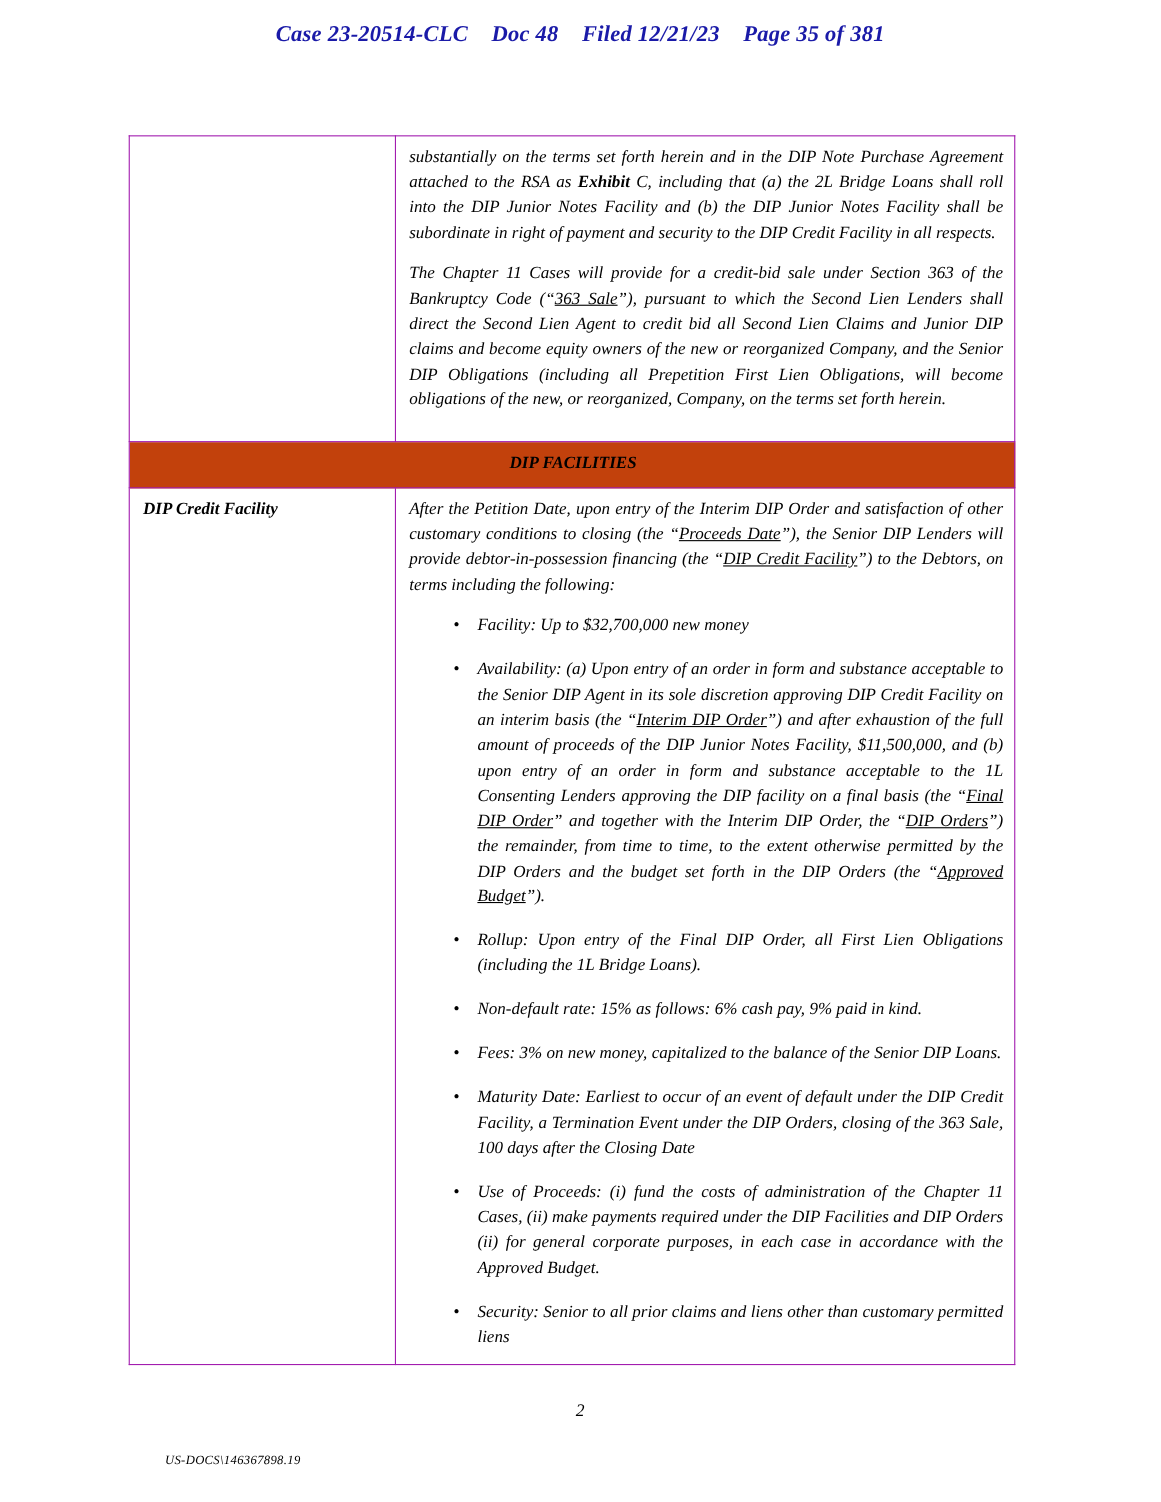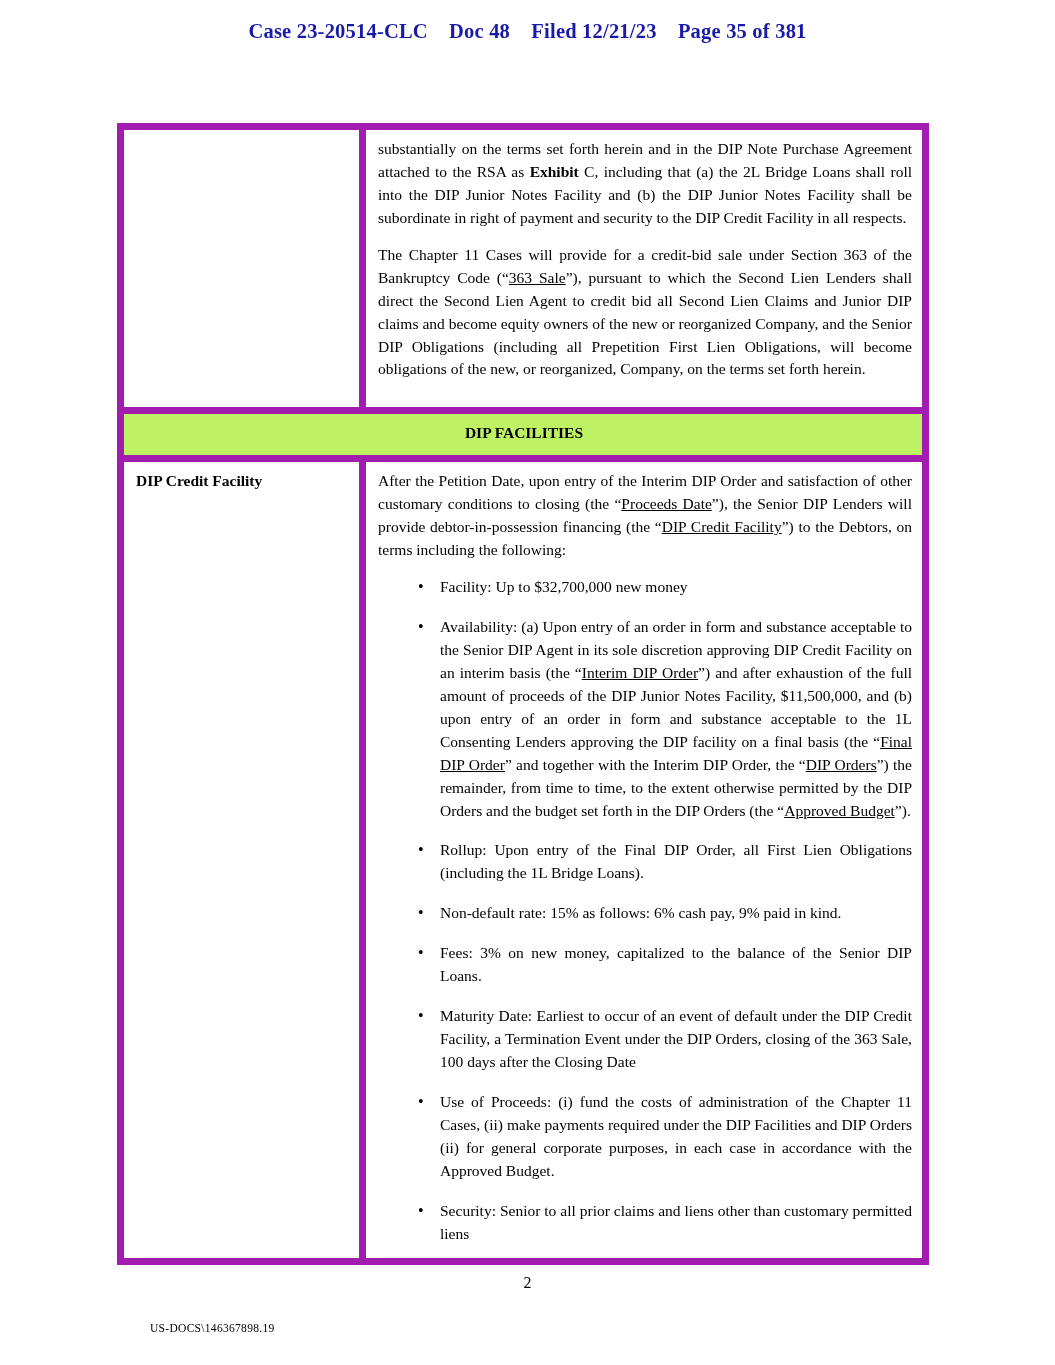--- a/index.html
+++ b/index.html
@@ -12,20 +12,21 @@
     height: 1365px;
     font-family: "Liberation Serif", serif;
     color: #000000;
     position: relative;
   }
   .page {
     width: 1055px;
     height: 987px;
     position: relative;
     box-sizing: border-box;
+    font-style: italic;
   }
   .court-stamp {
     position: absolute;
     top: 20px;
     left: 0;
     width: 1055px;
     text-align: center;
     color: #1a1aa8;
     font-family: "Liberation Serif", serif;
     font-weight: bold;
@@ -35,37 +36,37 @@
   .court-stamp span { white-space: pre; }
   .doc-table {
     position: absolute;
     top: 123px;
     left: 117px;
     width: 805px;
     border-collapse: collapse;
     table-layout: fixed;
   }
   .doc-table td {
-    border: 7px solid #a21caf;
+    border: 1px solid #a21caf;
     vertical-align: top;
     padding: 8px 10px 10px 12px;
     font-size: 15.5px;
     line-height: 1.48;
   }
   .col-label { width: 242px; }
   .col-body  { width: 563px; }
   .cell-label {
     font-weight: bold;
     padding-top: 11px;
     padding-left: 10px;
   }
   .section-head {
     text-align: center;
     font-weight: bold;
-    background: #bef264;
+    background: #c2410c;
     padding: 7px 0 7px 0;
     font-size: 15.5px;
   }
   p.para {
     margin: 0 0 14px 0;
     text-align: justify;
   }
   p.para:last-child { margin-bottom: 16px; }
   .u { text-decoration: underline; }
   .b { font-weight: bold; }

